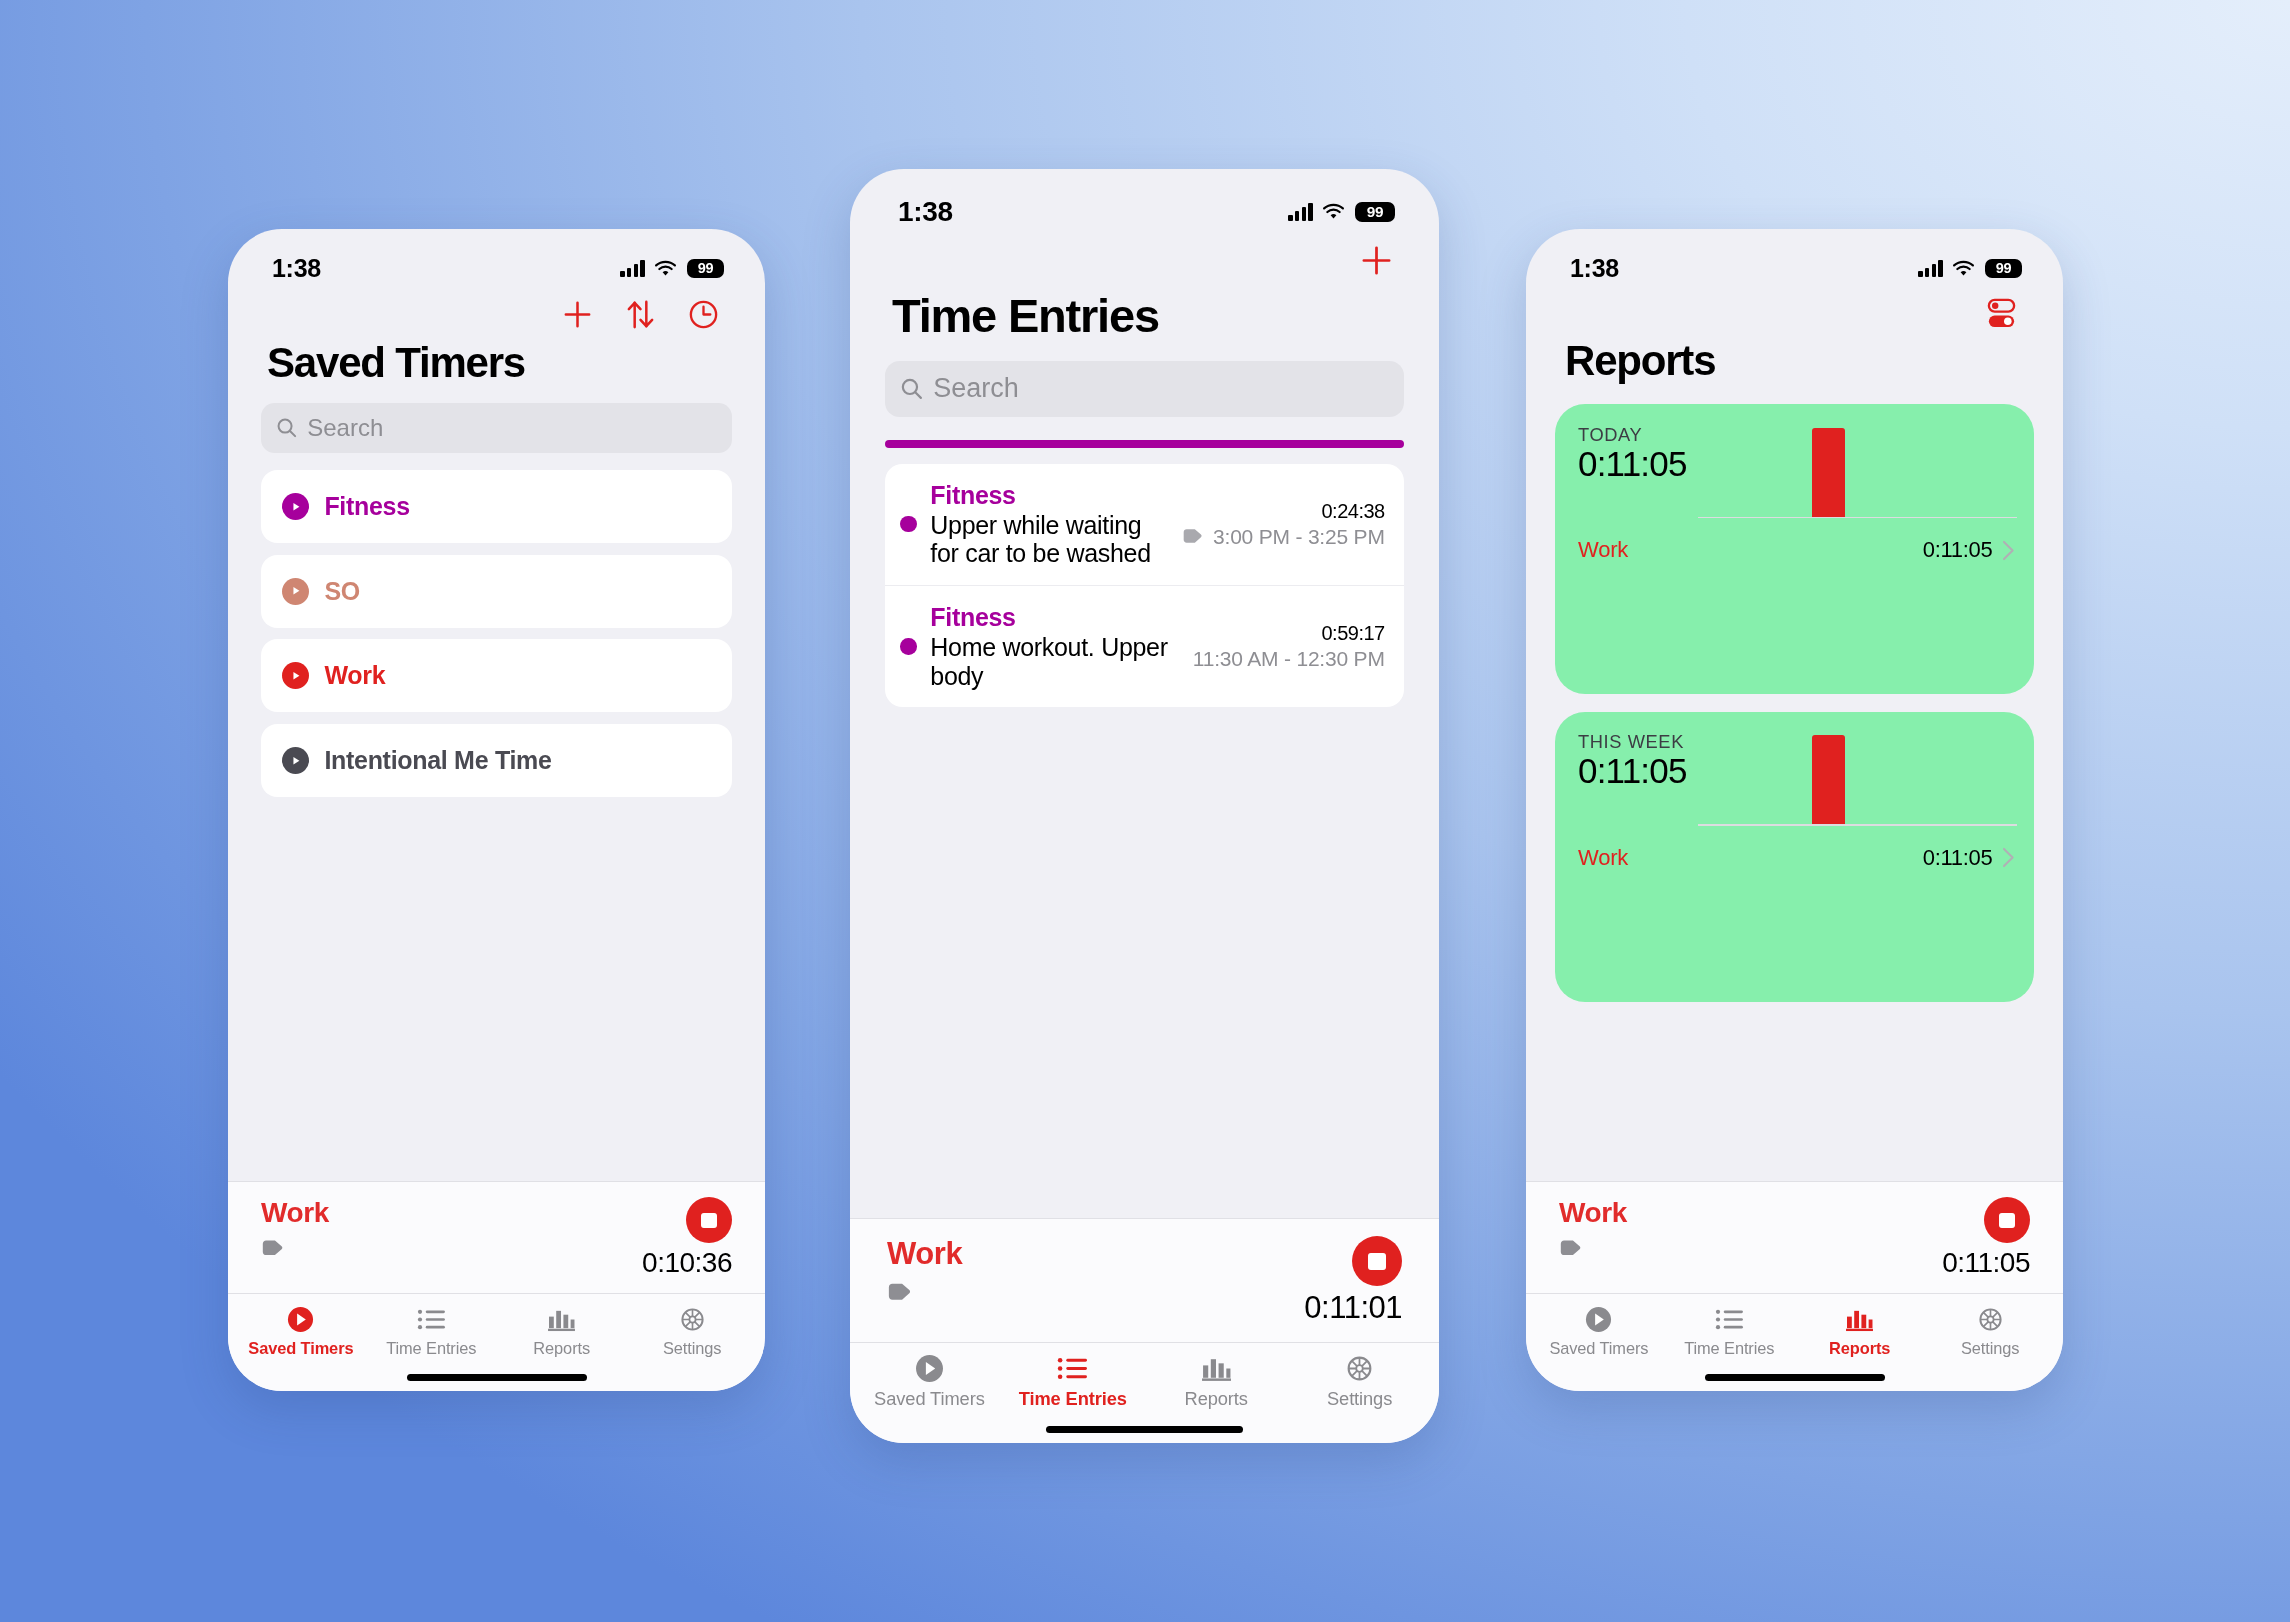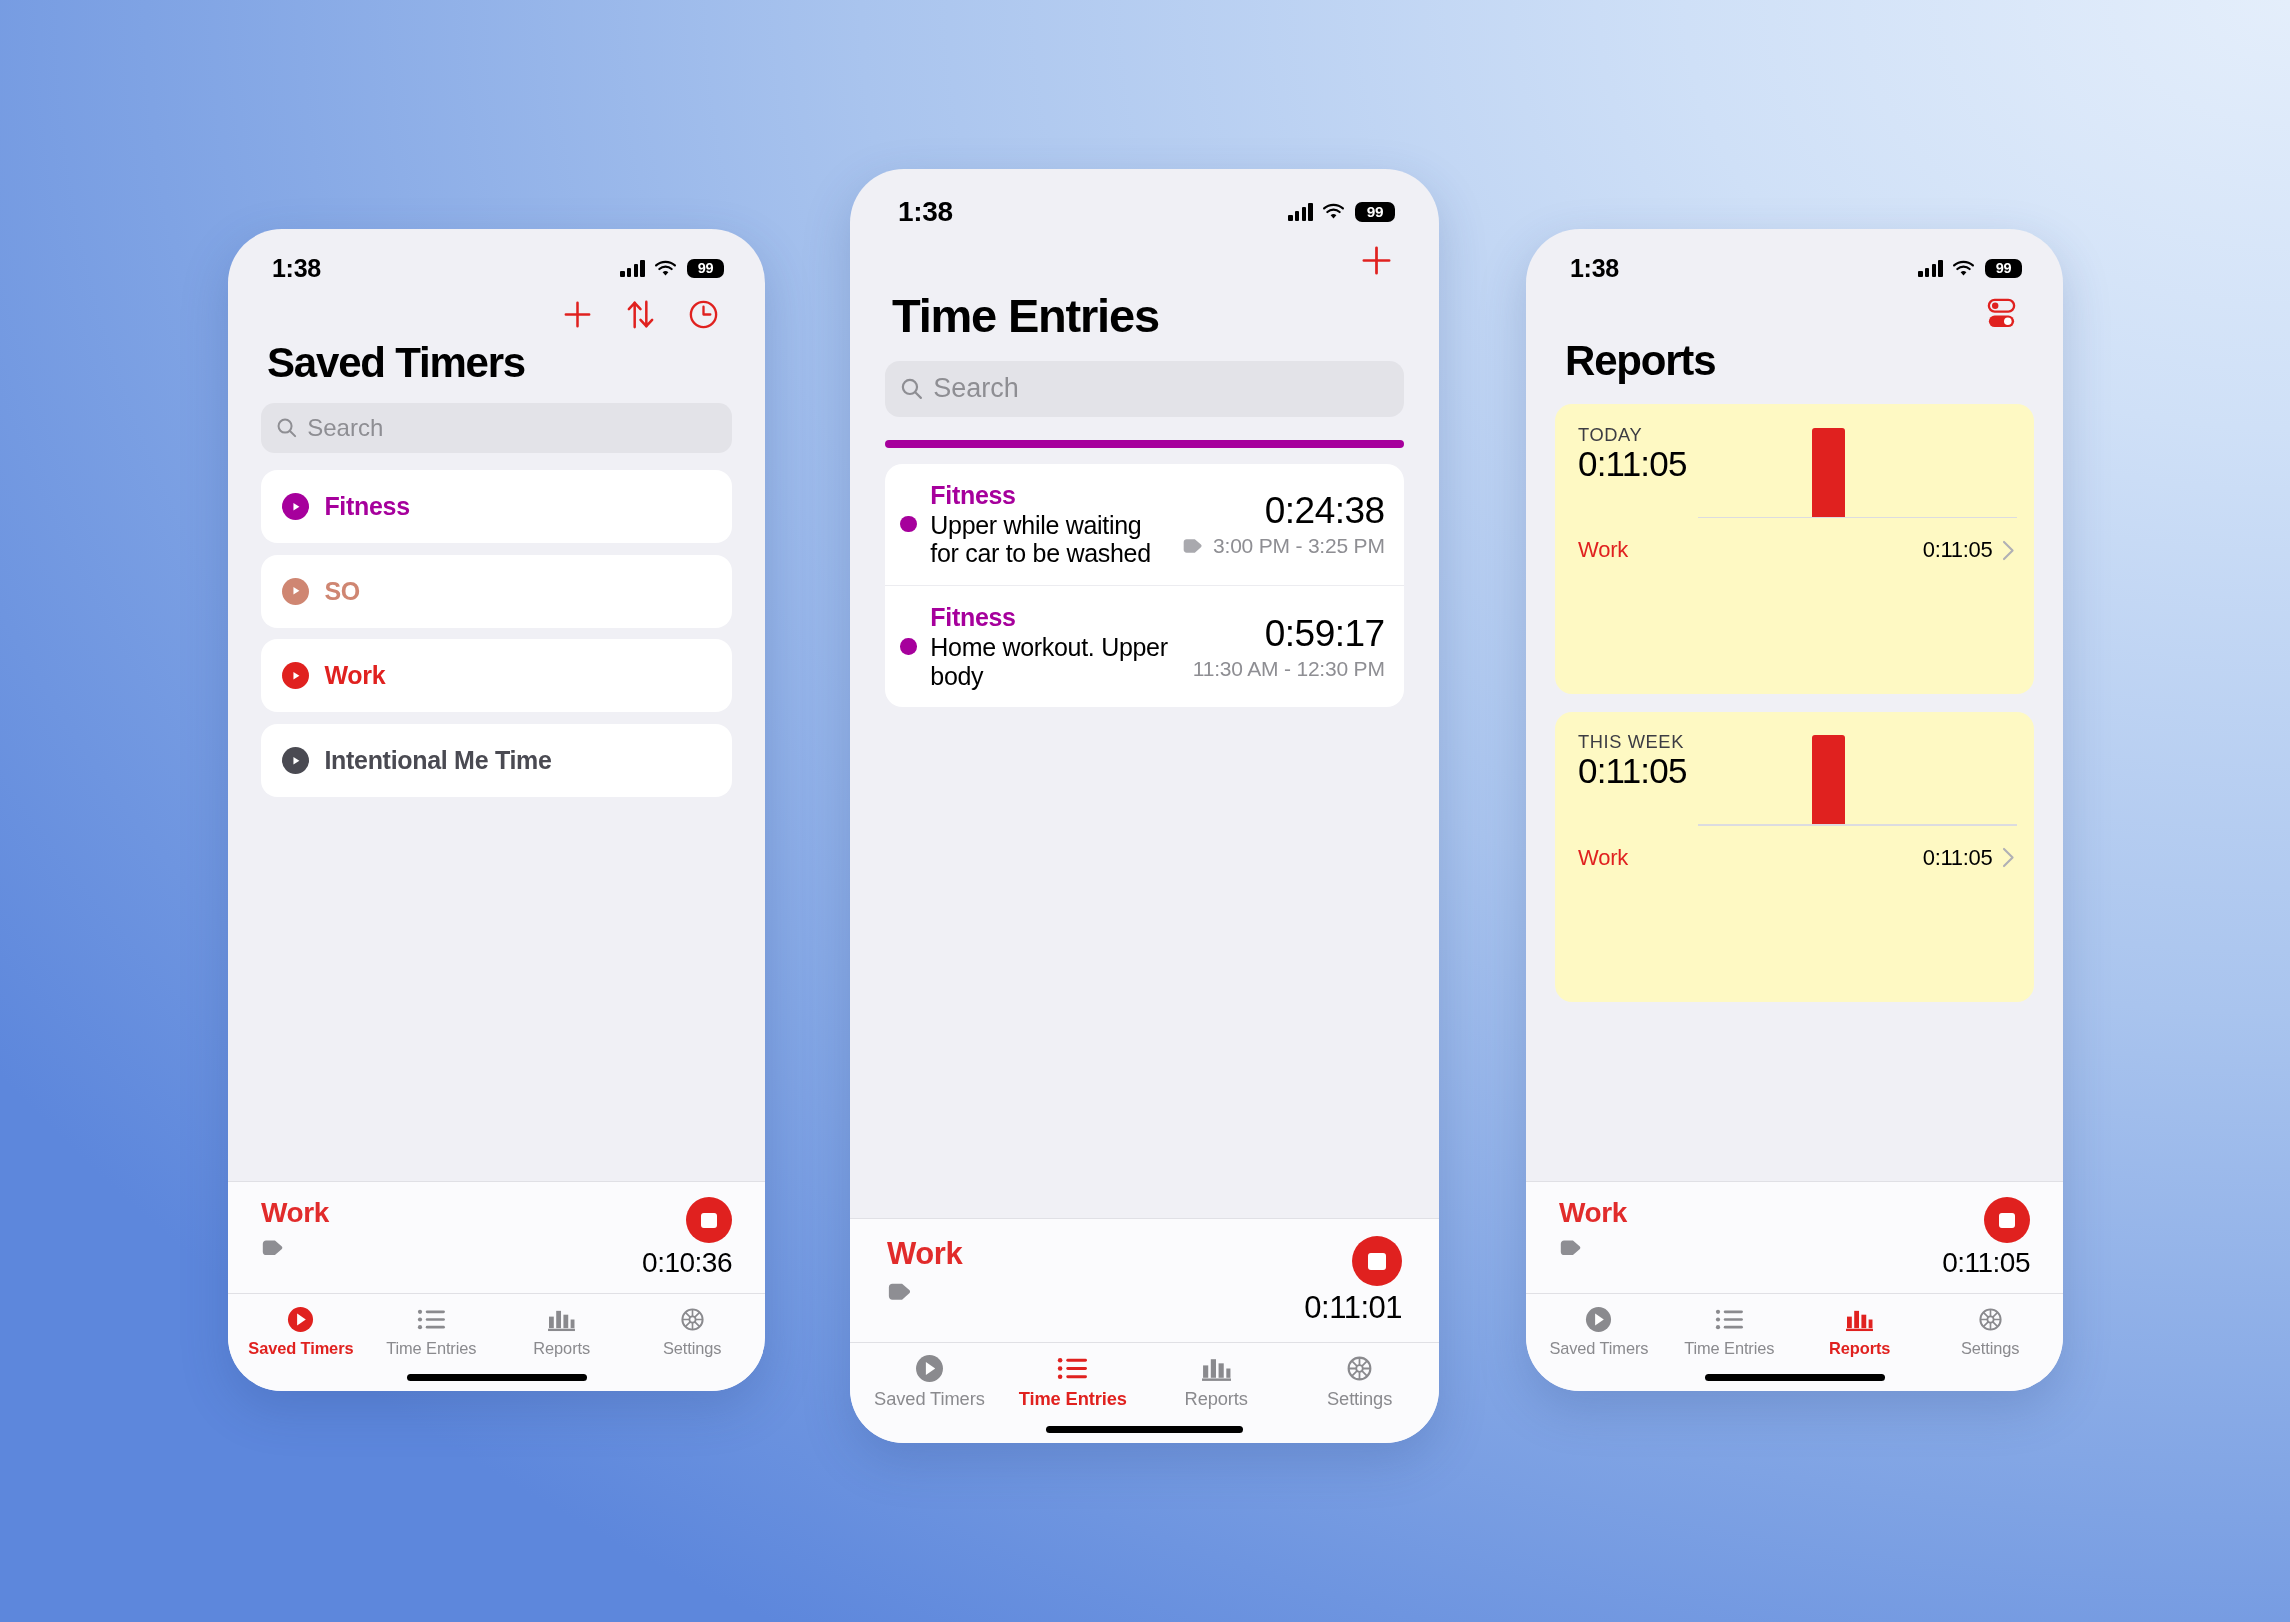--- a/index.html
+++ b/index.html
@@ -120,26 +120,26 @@
   .te-card {
     background: #fff; border-radius: 17.4px; margin-top: 15.4px; overflow: hidden;
   }
   .te-row { display: flex; align-items: center; padding: 17.4px 19.3px 17.4px 15.4px; cursor: pointer; }
   .te-row + .te-row { border-top: 1.4px solid #ececf0; }
   .te-dot { width: 16.4px; height: 16.4px; border-radius: 50%; flex: 0 0 auto; margin-right: 13.5px; }
   .te-left { flex: 1 1 auto; min-width: 0; }
   .te-cat { font-size: 25px; font-weight: bold; letter-spacing: -0.3px; margin-bottom: 1px; }
   .te-note { font-size: 25px; color: #000; line-height: 1.13; letter-spacing: -0.3px; max-width: 241px; }
   .te-right { flex: 0 0 auto; text-align: right; }
-  .te-dur { font-size: 37px; color: #000; letter-spacing: -0.5px; margin-bottom: 1.9px; }
+  .te-dur { font-size: 20px; color: #000; letter-spacing: -0.5px; margin-bottom: 1.9px; }
   .te-time { font-size: 21px; color: #8e8e93; display: flex; align-items: center; justify-content: flex-end; gap: 7.7px; letter-spacing: -0.2px; }
 
   
   .rp-list { padding: 19.3px 29px 0; display: flex; flex-direction: column; gap: 17.4px; }
-  .rp-card { background: #fef9c3; border-radius: 17px; padding: 19.3px 23px 15.4px; height: 290px; position: relative; }
+  .rp-card { background: #86efac; border-radius: 30px; padding: 19.3px 23px 15.4px; height: 290px; position: relative; }
   .rp-label { font-size: 18.3px; color: #3c3c43; letter-spacing: 0.6px; }
   .rp-total { font-size: 35px; color: #000; letter-spacing: -0.8px; margin-top: -1.9px; }
   .rp-chart { position: absolute; left: 143px; right: 17.4px; top: 21px; height: 93px; }
   .rp-axis { position: absolute; left: 0; right: 0; bottom: 0; height: 1.9px; background: #dcdce0; }
   .rp-bar { position: absolute; bottom: 1.9px; width: 33px; border-radius: 2.9px 2.9px 0 0; }
   .rp-entry {
     display: flex; align-items: center; justify-content: space-between;
     position: absolute; left: 23px; right: 19.3px; top: 133px; cursor: pointer;
   }
   .rp-entry-name { font-size: 22px; letter-spacing: -0.2px; }

